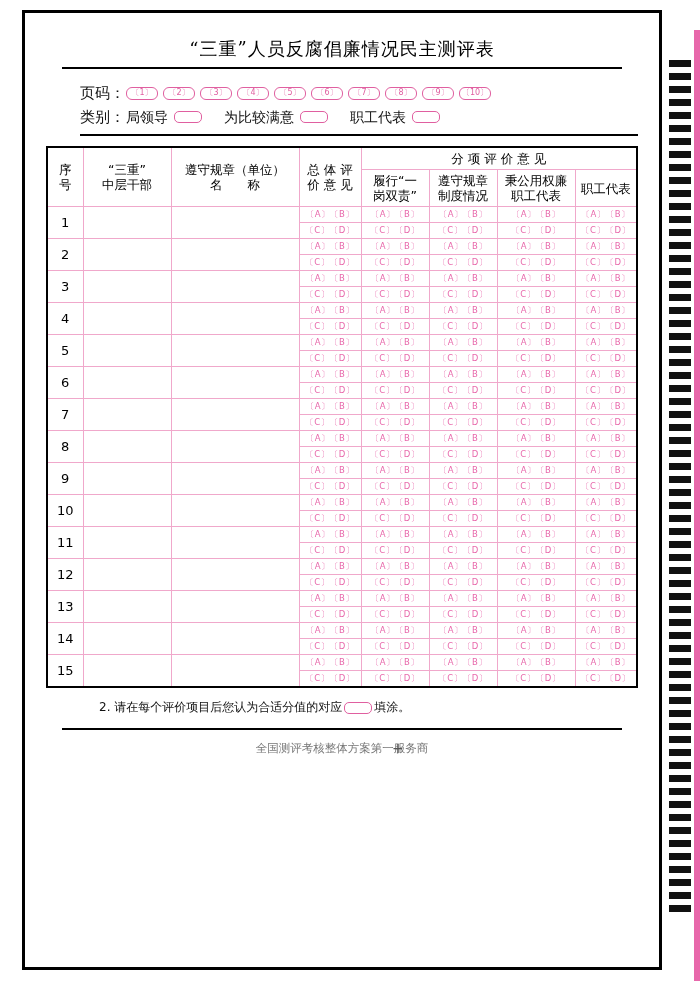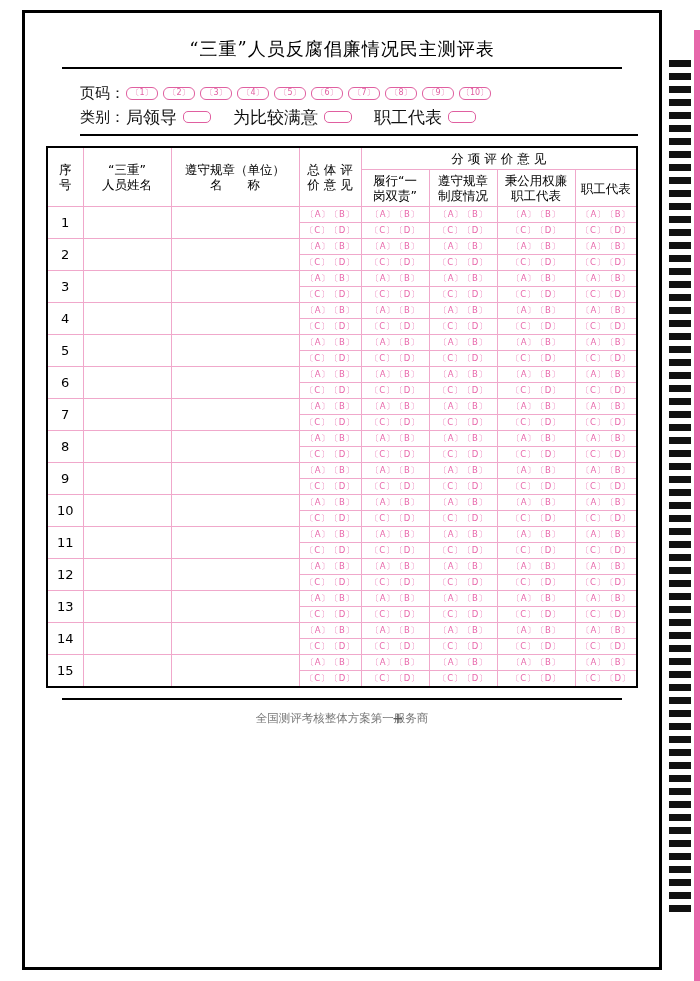--- a/index.html
+++ b/index.html
@@ -52,21 +52,21 @@
   }
   .bub span{
     position:absolute;
     left:0;right:0;top:-1px;
     text-align:center;
     font-size:8px;
     color:#e05fa0;
     line-height:12px;
   }
   .cat{display:flex;align-items:center;margin-top:4px;}
-  .cat-item{display:flex;align-items:center;margin-right:22px;font-size:17px;}
+  .cat-item{display:flex;align-items:center;margin-right:22px;font-size:14px;}
   .cat-item .b{
     width:26px;height:10px;border:1px solid #e05fa0;border-radius:5px;margin-left:6px;
   }
   .meta-rule{
     width:558px;margin:7px 0 0 55px;
     border-bottom:2px solid #000;
   }
 
   table.grid{
     border-collapse:collapse;
@@ -220,21 +220,21 @@
       <col style="width:62px">
     </colgroup>
     <thead>
       <tr>
         <th rowspan="2">
             <span style="display:block">序</span>
             <span style="display:block">号</span>
           </th>
         <th rowspan="2">
             <span style="display:block">“三重”</span>
-            <span style="display:block">人员姓名</span>
+            <span style="display:block">中层干部</span>
           </th>
         <th rowspan="2">
             <span style="display:block">遵守规章（单位）</span>
             <span style="display:block">名　　称</span>
           </th>
         <th rowspan="2">
             <span style="display:block">总 体 评</span>
             <span style="display:block">价 意 见</span>
           </th>
         <th colspan="4">分 项 评 价 意 见</th>
@@ -510,20 +510,23 @@
           <td class="opt">〔C〕〔D〕</td>
           <td class="opt">〔C〕〔D〕</td>
           <td class="opt">〔C〕〔D〕</td>
           <td class="opt">〔C〕〔D〕</td>
           <td class="opt">〔C〕〔D〕</td>
         </tr>
       </tbody>
   </table>
 
   <div class="notes">
+    <div class="n2">
+      <span>2. 请在每个评价项目后您认为合适分值的对应</span><span class="fillbox"></span><span>填涂</span><span>。</span>
+    </div>
   </div>
 
   <div class="footer-rule"></div>
   <div class="footer">
     <span>全国测评考核整体方案第一服务商</span>
     <span class="plus">+</span>
   </div>
 </div>
 
 <div class="binding">

